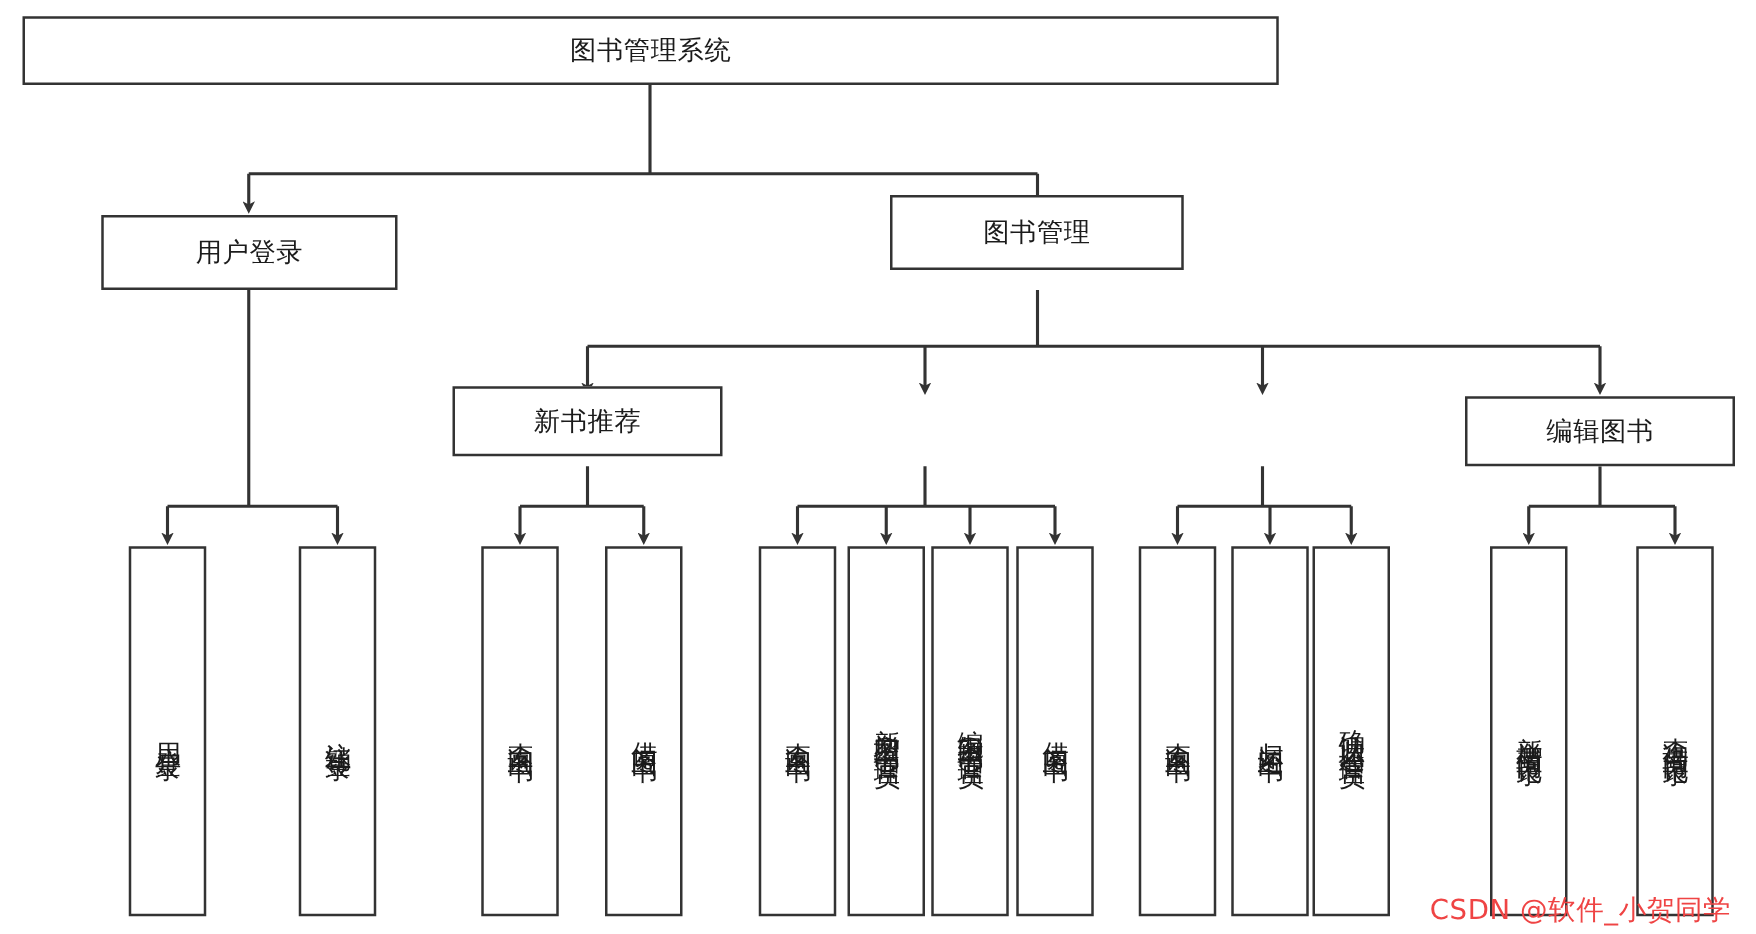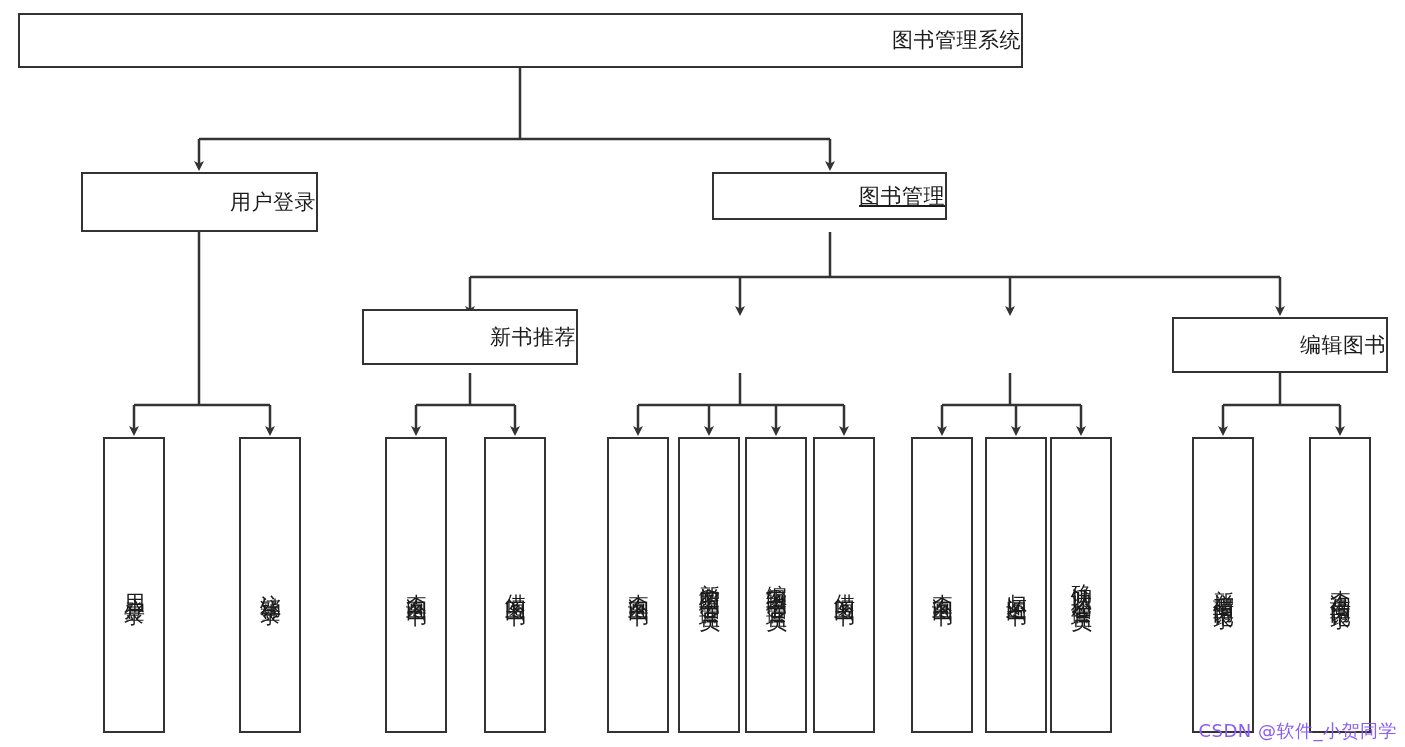--- a/index.html
+++ b/index.html
@@ -24,21 +24,21 @@
     width: 1405px;
     height: 747px;
   }
   .node {
     position: absolute;
     box-sizing: border-box;
     border: 2.5px solid #333333;
     background: #ffffff;
     display: flex;
     align-items: center;
-    justify-content: flex-end;
+    justify-content: center;
     color: #1b1b1b;
   }
   .node-label {
     font-size: 21px;
     line-height: 1.15;
     letter-spacing: 0.5px;
     white-space: nowrap;
   }
   .node.leaf {
     align-items: center;
@@ -49,24 +49,24 @@
     writing-mode: vertical-rl;
     text-orientation: upright;
     font-size: 21px;
     letter-spacing: 4px;
     line-height: 1;
     white-space: normal;
     max-height: 100%;
   }
   #watermark {
     position: absolute;
-    right: 8px;
+    right: 20px;
     bottom: 4px;
-    font-size: 18px;
-    color: #8b5cf6;
+    font-size: 22px;
+    color: #ef4444;
     letter-spacing: 0.5px;
     white-space: nowrap;
   }
 </style>
 </head>
 <body>
 
 <div id="diagram-root">
 
   <svg id="edge-layer" viewBox="0 0 1405 747" xmlns="http://www.w3.org/2000/svg">
@@ -119,21 +119,21 @@
     </g>
   </svg>
 
   <div class="node" id="node-root" style="left: 18px; top: 13px; width: 1005px; height: 55px;">
     <span class="node-label">图书管理系统</span>
   </div>
 
   <div class="node" id="node-l2-0" style="left: 81px; top: 172px; width: 237px; height: 60px;">
     <span class="node-label">用户登录</span>
   </div>
-  <div class="node" id="node-l2-1" style="left: 712px; top: 172px; width: 235px; height: 48px; text-decoration: underline;">
+  <div class="node" id="node-l2-1" style="left: 712px; top: 156px; width: 235px; height: 60px;">
     <span class="node-label">图书管理</span>
   </div>
 
   <div class="node" id="node-l3-0" style="left: 362px; top: 309px; width: 216px; height: 56px;">
     <span class="node-label">新书推荐</span>
   </div>
   <div class="node" id="node-l3-3" style="left: 1172px; top: 317px; width: 216px; height: 56px;">
     <span class="node-label">编辑图书</span>
   </div>
 

